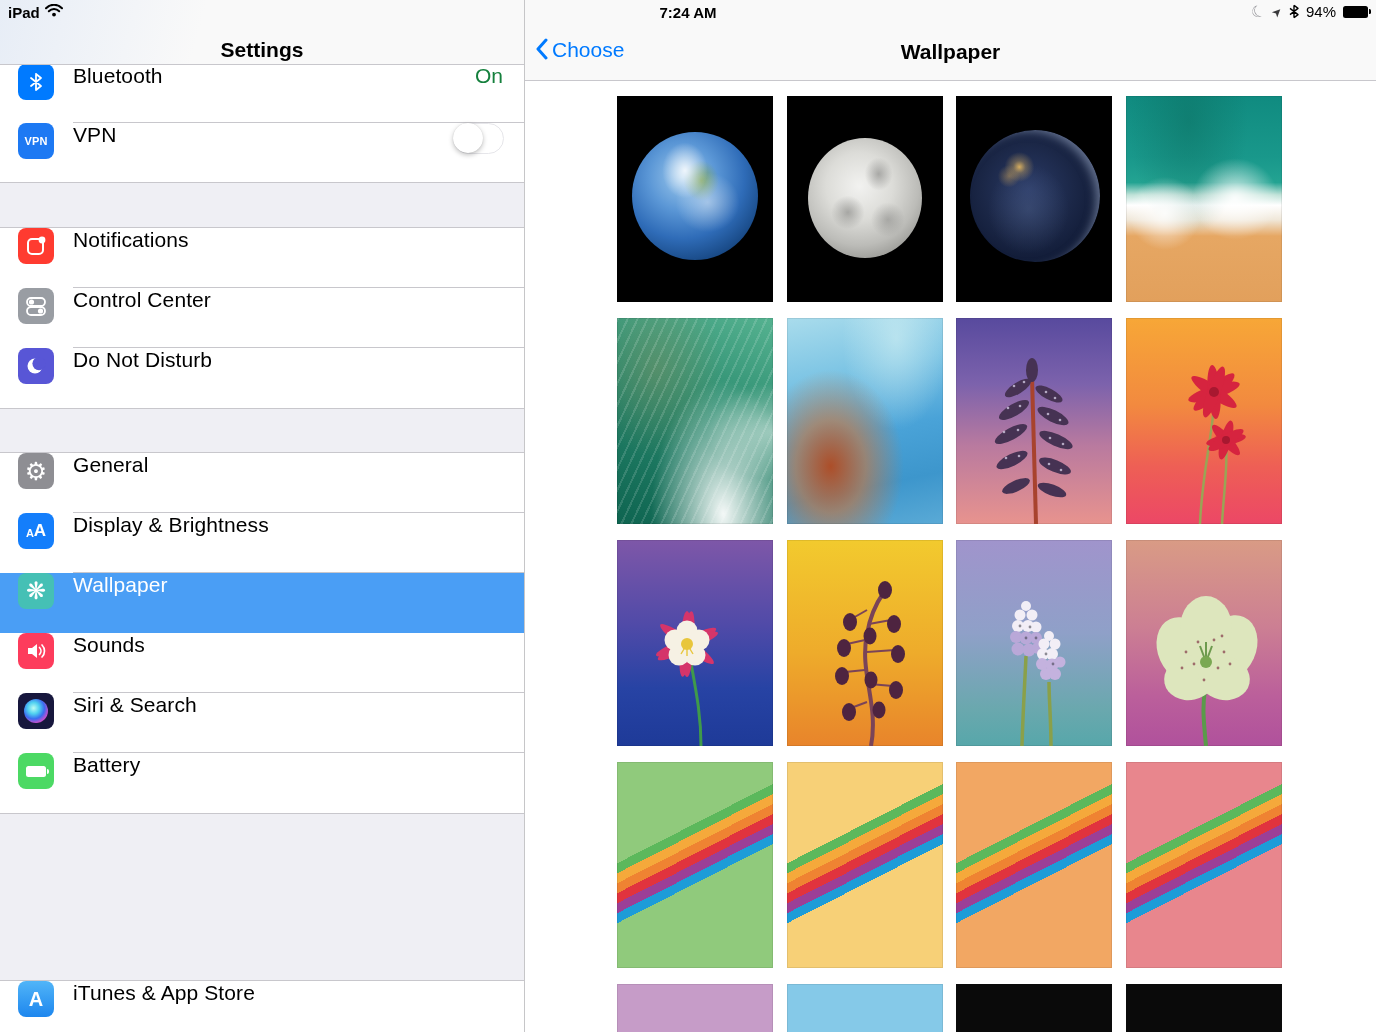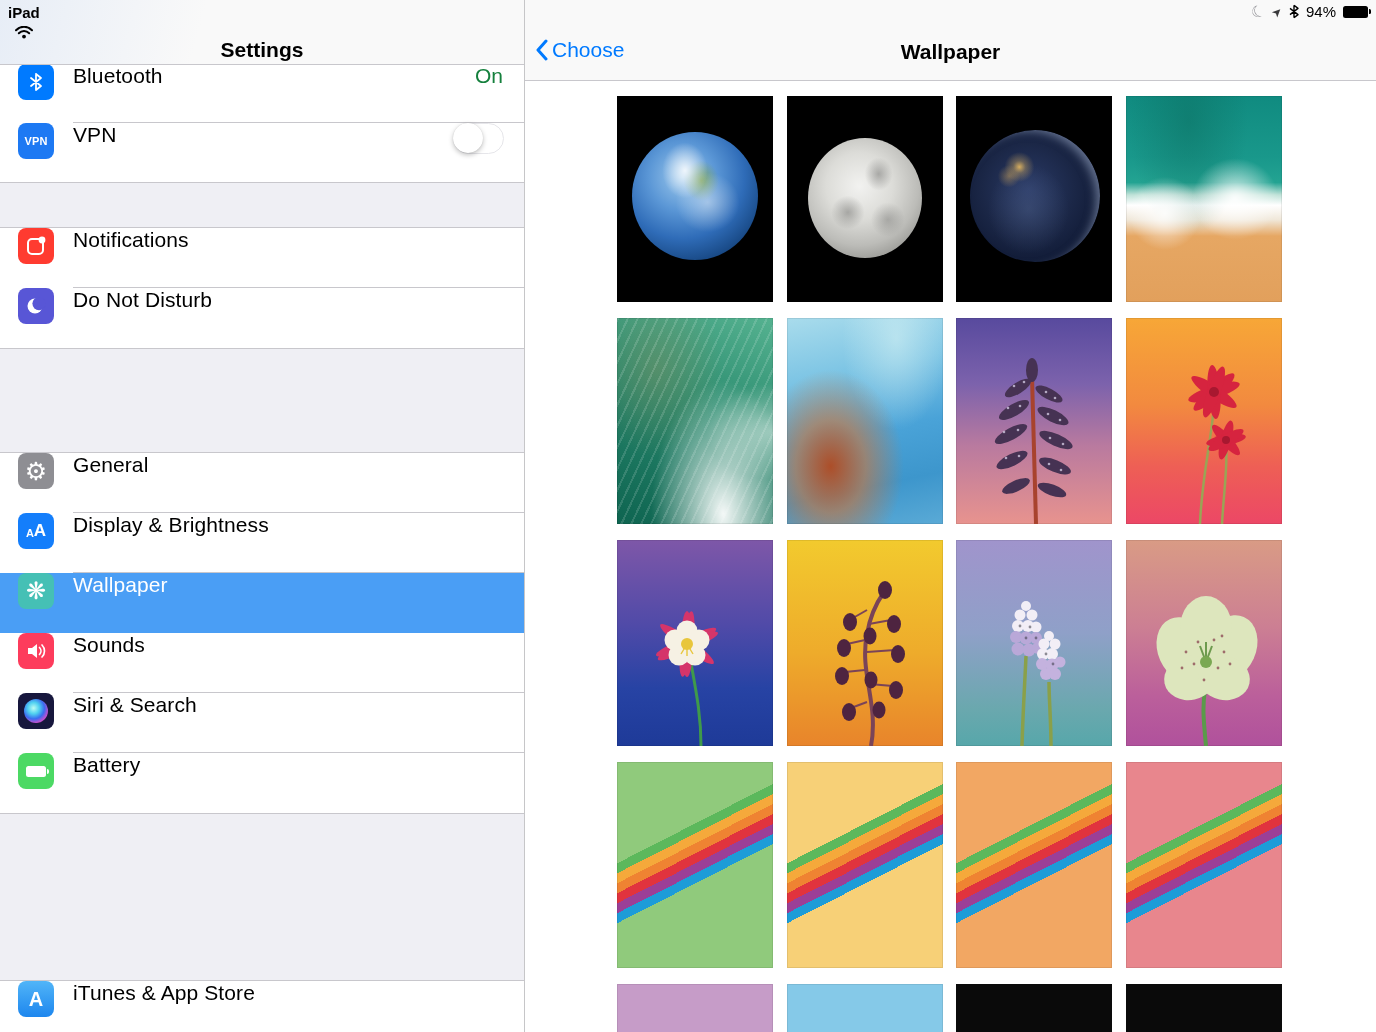--- a/index.html
+++ b/index.html
@@ -3,21 +3,21 @@
 <meta charset="utf-8">
 <style>
   html,body{margin:0;padding:0;}
   body{
     width:1376px;height:1032px;overflow:hidden;position:relative;
     font-family:"Liberation Sans","DejaVu Sans",sans-serif;
     background:#fff;-webkit-font-smoothing:antialiased;
   }
   
   .statusbar{position:absolute;left:0;top:0;width:1376px;height:26px;z-index:30;}
-  .sb-left{position:absolute;left:8px;top:4px;display:flex;align-items:center;gap:5px;font-size:15px;font-weight:600;color:#000;flex-direction:column;}
+  .sb-left{position:absolute;left:8px;top:4px;display:flex;align-items:flex-start;gap:5px;font-size:15px;font-weight:600;color:#000;}
   .sb-time{position:absolute;left:0;right:0;top:4px;text-align:center;font-size:15px;font-weight:600;color:#000;}
   .sb-right{position:absolute;right:8px;top:3px;display:flex;align-items:center;gap:7px;font-size:15px;font-weight:500;color:#000;}
   .moon-glyph{color:#98989d;font-size:16px;line-height:1;transform:rotate(-20deg);}
   .loc-glyph{font-size:12px;color:#3a3a3c;transform:rotate(-45deg);display:inline-block;}
   .batt{position:relative;width:25px;height:12px;border-radius:2.5px;background:#000;}
   .batt::after{content:"";position:absolute;right:-3px;top:3.5px;width:2px;height:5px;background:#000;border-radius:0 1.5px 1.5px 0;}
   
   .sidebar{position:absolute;left:0;top:0;width:524px;height:1032px;background:#efeff4;border-right:1px solid #c6c6c8;z-index:5;}
   .content{position:absolute;left:525px;top:0;width:851px;height:1032px;background:#fff;overflow:hidden;}
   
@@ -60,21 +60,21 @@
   .ic-privacy{background:#8e8e93;}
   .ic-itunes{background:linear-gradient(180deg,#51b5f8 0%,#1d86ee 100%);color:#fff;font-size:20px;font-weight:700;}
   .dd{display:flex;}
   .small-a{font-size:11px;align-self:flex-end;line-height:1.5;}
   .big-a{font-size:17px;line-height:1.2;}
   
   .toggle{position:absolute;right:20px;width:51px;height:31px;border-radius:16px;background:#fff;border:1.5px solid #e6e6ea;box-sizing:border-box;}
   .knob{position:absolute;left:-1px;top:-1px;width:30px;height:30px;border-radius:50%;background:#fff;box-shadow:0 2px 5px rgba(0,0,0,.25),0 0 1px rgba(0,0,0,.15);}
   
   .nav-header{position:absolute;left:0;top:0;width:851px;height:80px;background:#f9f9f9;border-bottom:1px solid #c8c7cc;z-index:10;}
-  .back-btn{position:absolute;left:10px;top:38px;display:flex;align-items:center;gap:4px;color:#007aff;font-size:21px;cursor:pointer;}
+  .back-btn{position:absolute;left:10px;top:38px;display:flex;gap:4px;color:#007aff;font-size:21px;cursor:pointer;}
   .nav-title{position:absolute;left:0;right:0;top:40px;text-align:center;font-size:21px;font-weight:700;color:#000;}
   
   .grid{position:absolute;left:92px;top:96px;display:grid;grid-template-columns:repeat(4,156px);column-gap:13.5px;row-gap:16px;grid-auto-rows:206px;}
   .thumb{width:156px;height:206px;position:relative;overflow:hidden;cursor:pointer;outline:1px solid rgba(0,0,0,.08);outline-offset:-1px;}
   .thumb svg{position:absolute;left:0;top:0;}
   
   .t-earth{background:#000;}
   .globe{position:absolute;left:15px;top:36px;width:126px;height:128px;border-radius:50%;}
   .t-earth .globe{
     background:
@@ -166,20 +166,31 @@
     <div class="row">
       <span class="app-icon ic-notifications">
         <svg width="24" height="24" viewBox="0 0 24 24">
             <rect x="4" y="5" width="15" height="15" rx="4" fill="none" stroke="#fff" stroke-width="2"></rect>
             <circle cx="18" cy="6" r="3.4" fill="#fff"></circle>
           </svg>
       </span>
       <span class="row-label">Notifications</span>
     </div>
     <div class="row">
+      <span class="app-icon ic-cc">
+        <svg width="24" height="24" viewBox="0 0 24 24">
+            <rect x="3" y="4" width="18" height="8" rx="4" fill="none" stroke="#fff" stroke-width="1.8"></rect>
+            <circle cx="7.5" cy="8" r="2.6" fill="#fff"></circle>
+            <rect x="3" y="13" width="18" height="8" rx="4" fill="none" stroke="#fff" stroke-width="1.8"></rect>
+            <circle cx="16.5" cy="17" r="2.6" fill="#fff"></circle>
+          </svg>
+      </span>
+      <span class="row-label">Control Center</span>
+    </div>
+    <div class="row">
       <span class="app-icon ic-dnd">
         <svg width="22" height="22" viewBox="0 0 22 22">
             <circle cx="10" cy="11" r="7.5" fill="#fff"></circle>
             <circle cx="14" cy="8.6" r="6.6" fill="#5856d6"></circle>
           </svg>
       </span>
       <span class="row-label">Do Not Disturb</span>
     </div>
   </div>
 
@@ -467,20 +478,21 @@
 
 <div class="statusbar">
   <div class="sb-left">
     <span>iPad</span>
     <svg width="18" height="13" viewBox="0 0 18 13">
       <path d="M1 4.2 C5.5 -0.4 12.5 -0.4 17 4.2" stroke="#000" stroke-width="2" fill="none" stroke-linecap="round"></path>
       <path d="M3.8 7.2 C6.8 4.2 11.2 4.2 14.2 7.2" stroke="#000" stroke-width="2" fill="none" stroke-linecap="round"></path>
       <circle cx="9" cy="10.6" r="1.9" fill="#000"></circle>
     </svg>
   </div>
+  <div class="sb-time">7:24 AM</div>
   <div class="sb-right">
     <span class="moon-glyph">☾</span>
     <span class="loc-glyph">➤</span>
     <svg width="10" height="15" viewBox="0 0 10 15">
       <path d="M5 1.2 L5 13.8 M5 1.2 L9 4.4 L1 10.6 M5 13.8 L9 10.6 L1 4.4" stroke="#000" stroke-width="1.4" fill="none" stroke-linejoin="round"></path>
     </svg>
     <span>94%</span>
     <span class="batt"></span>
   </div>
 </div>

